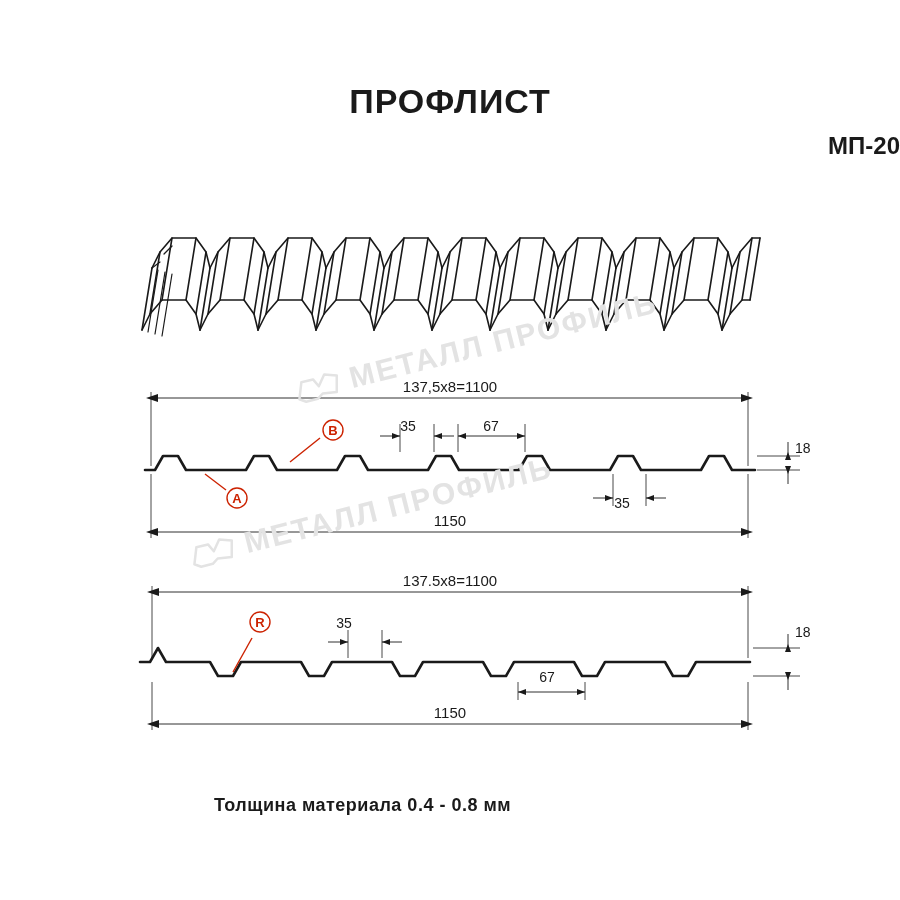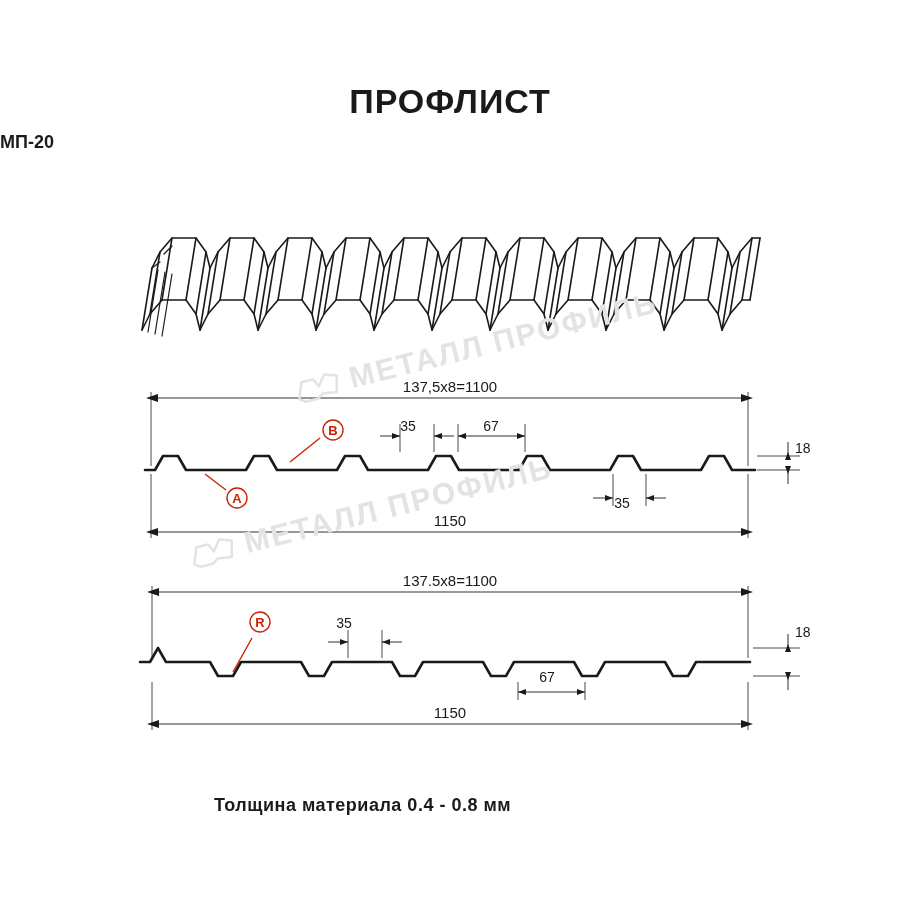--- a/index.html
+++ b/index.html
@@ -28,22 +28,22 @@
     text-align: center;
     font-size: 34px;
     font-weight: bold;
     letter-spacing: 1px;
     color: #1a1a1a;
   }
   .subtitle {
     position: absolute;
     left: 0; top: 132px;
     width: 900px;
-    text-align: left;
-    font-size: 18px;
+    text-align: right;
+    font-size: 24px;
     font-weight: bold;
     color: #1a1a1a;
   }
   .footer {
     position: absolute;
     left: 0; top: 795px;
     width: 725px;
     text-align: center;
     font-size: 18px;
     font-weight: bold;

